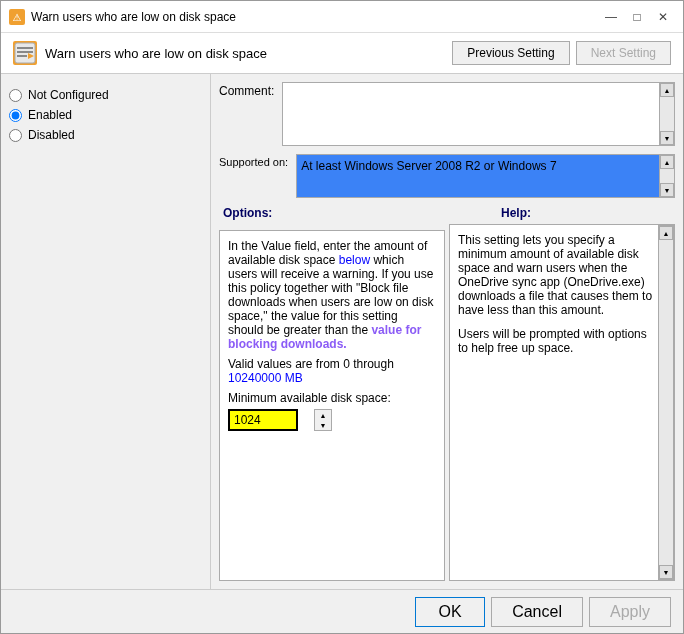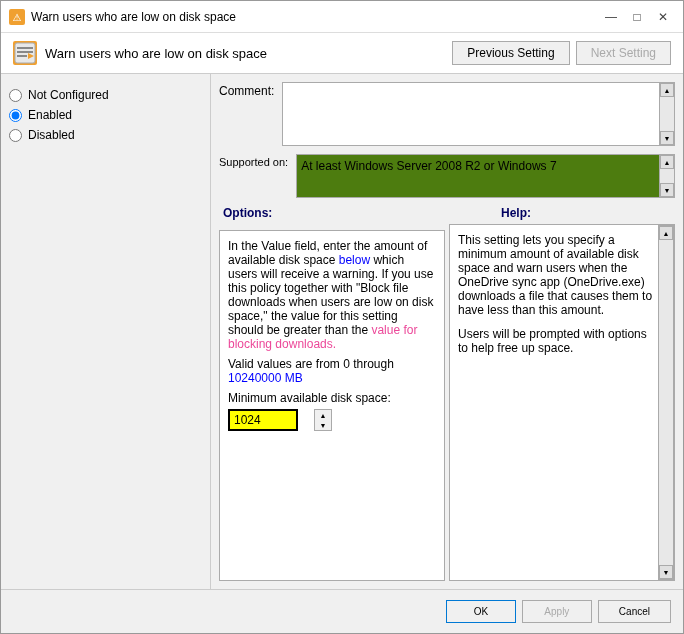--- a/index.html
+++ b/index.html
@@ -162,21 +162,21 @@
     .supported-label {
       font-size: 11px;
       color: #000;
       white-space: nowrap;
       padding-top: 2px;
     }
     .supported-value {
       width: 100%;
       height: 44px;
       border: 1px solid #aaa;
-      background: #4d7c0f;
+      background: #3b82f6;
       padding: 4px;
       font-size: 12px;
       overflow: hidden;
     }
     .radio-group {
       display: flex;
       flex-direction: column;
       gap: 6px;
       padding: 6px 0;
     }
@@ -216,21 +216,21 @@
       flex: 1;
       border: 1px solid #aaa;
       background: #fff;
       padding: 8px;
       overflow-y: auto;
       font-size: 12px;
       color: #000;
     }
     .options-box p { margin-bottom: 6px; }
     .highlight-blue { color: #0000ff; }
-    .highlight-red { color: #ec4899; }
+    .highlight-red { color: #8b5cf6; font-weight: bold; }
     .options-box .valid-values {
       margin-bottom: 6px;
     }
     .min-disk-label {
       font-size: 12px;
       margin-bottom: 4px;
     }
     .spinner-wrap {
       display: flex;
       align-items: flex-end;
@@ -294,21 +294,21 @@
       justify-content: flex-end;
       gap: 6px;
       height: 44px;
       align-items: center;
     }
     .footer-btn {
       padding: 5px 20px;
       border: 1px solid #aaa;
       background: #f0f0f0;
       cursor: pointer;
-      font-size: 10px;
+      font-size: 16px;
       color: #000;
       min-width: 70px;
     }
     .footer-btn.primary {
       border: 1px solid #0078d4;
       background: #f0f0f0;
     }
     .footer-btn.disabled {
       color: #aaa;
       cursor: default;
@@ -466,16 +466,16 @@
               <div class="scroll-btn">▼</div>
             </div>
           </div>
         </div>
       </div>
     </div>
   </div>
 
   <div class="footer">
     <button class="footer-btn primary">OK</button>
+    <button class="footer-btn">Cancel</button>
     <button class="footer-btn disabled">Apply</button>
-    <button class="footer-btn">Cancel</button>
   </div>
 </div>
 
 </body></html>

